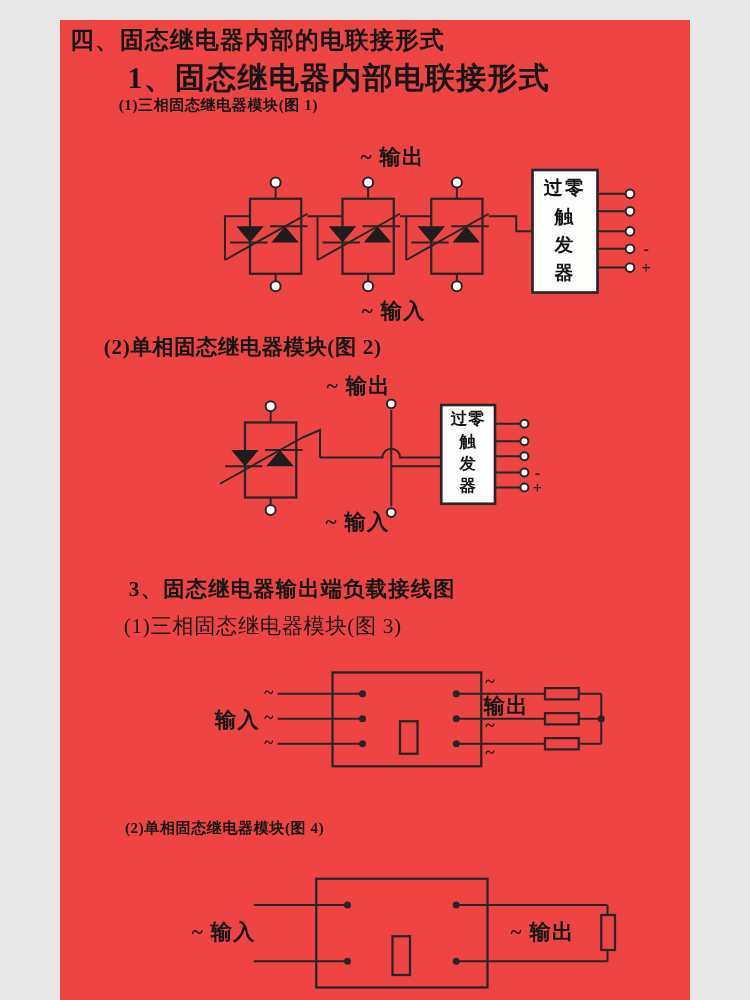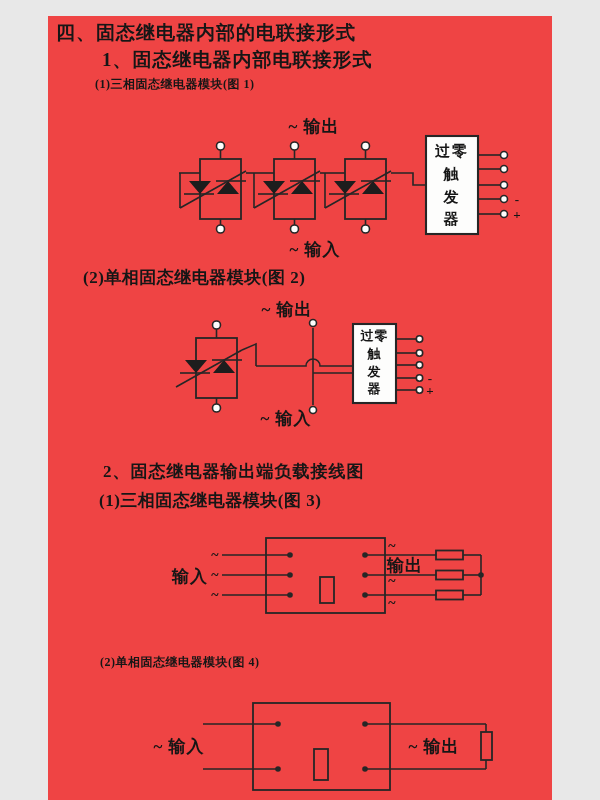--- a/index.html
+++ b/index.html
@@ -4,25 +4,25 @@
 <style>
   html,body { margin:0; padding:0; background:#e8e8e8; }
   .page {
     position:relative; width:504px; height:800px; margin:16px auto;
     background:#ef4444; overflow:hidden;
     font-family:"Liberation Serif","DejaVu Serif",serif;
     color:#161616;
   }
   .h { position:absolute; white-space:nowrap; letter-spacing:1px; line-height:1.2; }
   .h-main { left:8px;  top:6px;   font-size:19px; font-weight:700; }
-  .h-s1   { left:54px; top:33px;  font-size:19px; font-weight:700; }
+  .h-s1   { left:54px; top:33px;  font-size:24px; font-weight:700; }
   .h-s1a  { left:47px; top:61px;  font-size:12px; font-weight:600; letter-spacing:0.5px; }
   .h-s1b  { left:35px; top:252px; font-size:17px; font-weight:600; letter-spacing:0.5px; }
   .h-s2   { left:55px; top:446px; font-size:17px; font-weight:700; }
-  .h-s2a  { left:51px; top:475px; font-size:17px; font-weight:700; letter-spacing:0.5px; }
+  .h-s2a  { left:51px; top:475px; font-size:17px; font-weight:400; letter-spacing:0.5px; }
   .h-s2b  { left:52px; top:639px; font-size:12px; font-weight:600; letter-spacing:0.5px; }
   svg.fig { position:absolute; left:0; display:block; }
   .fig1 { top:95px; }
   .fig2 { top:283px; }
   .fig3 { top:515px; }
   .fig4 { top:680px; }
   svg text {
     font-family:"Liberation Serif","DejaVu Serif",serif;
     fill:#161616;
   }
@@ -40,21 +40,21 @@
 </style>
 </head>
 <body>
 
 <div class="page">
 
   <div class="h h-main">四、固态继电器内部的电联接形式</div>
   <div class="h h-s1">1、固态继电器内部电联接形式</div>
   <div class="h h-s1a">(1)三相固态继电器模块(图 1)</div>
   <div class="h h-s1b">(2)单相固态继电器模块(图 2)</div>
-  <div class="h h-s2">2、固态继电器输出端负载接线图</div>
+  <div class="h h-s2">3、固态继电器输出端负载接线图</div>
   <div class="h h-s2a">(1)三相固态继电器模块(图 3)</div>
   <div class="h h-s2b">(2)单相固态继电器模块(图 4)</div>
 
   <svg class="fig fig1" width="600" height="150" viewBox="0 0 600 150">
     <defs>
       <g id="triac-module">
         <rect class="boxln" x="0" y="0" width="41" height="60"></rect>
         <line class="wire" x1="20.5" y1="-9" x2="20.5" y2="0"></line>
         <circle class="term" cx="20.5" cy="-13" r="4"></circle>
         <line class="wire" x1="20.5" y1="60" x2="20.5" y2="66"></line>

